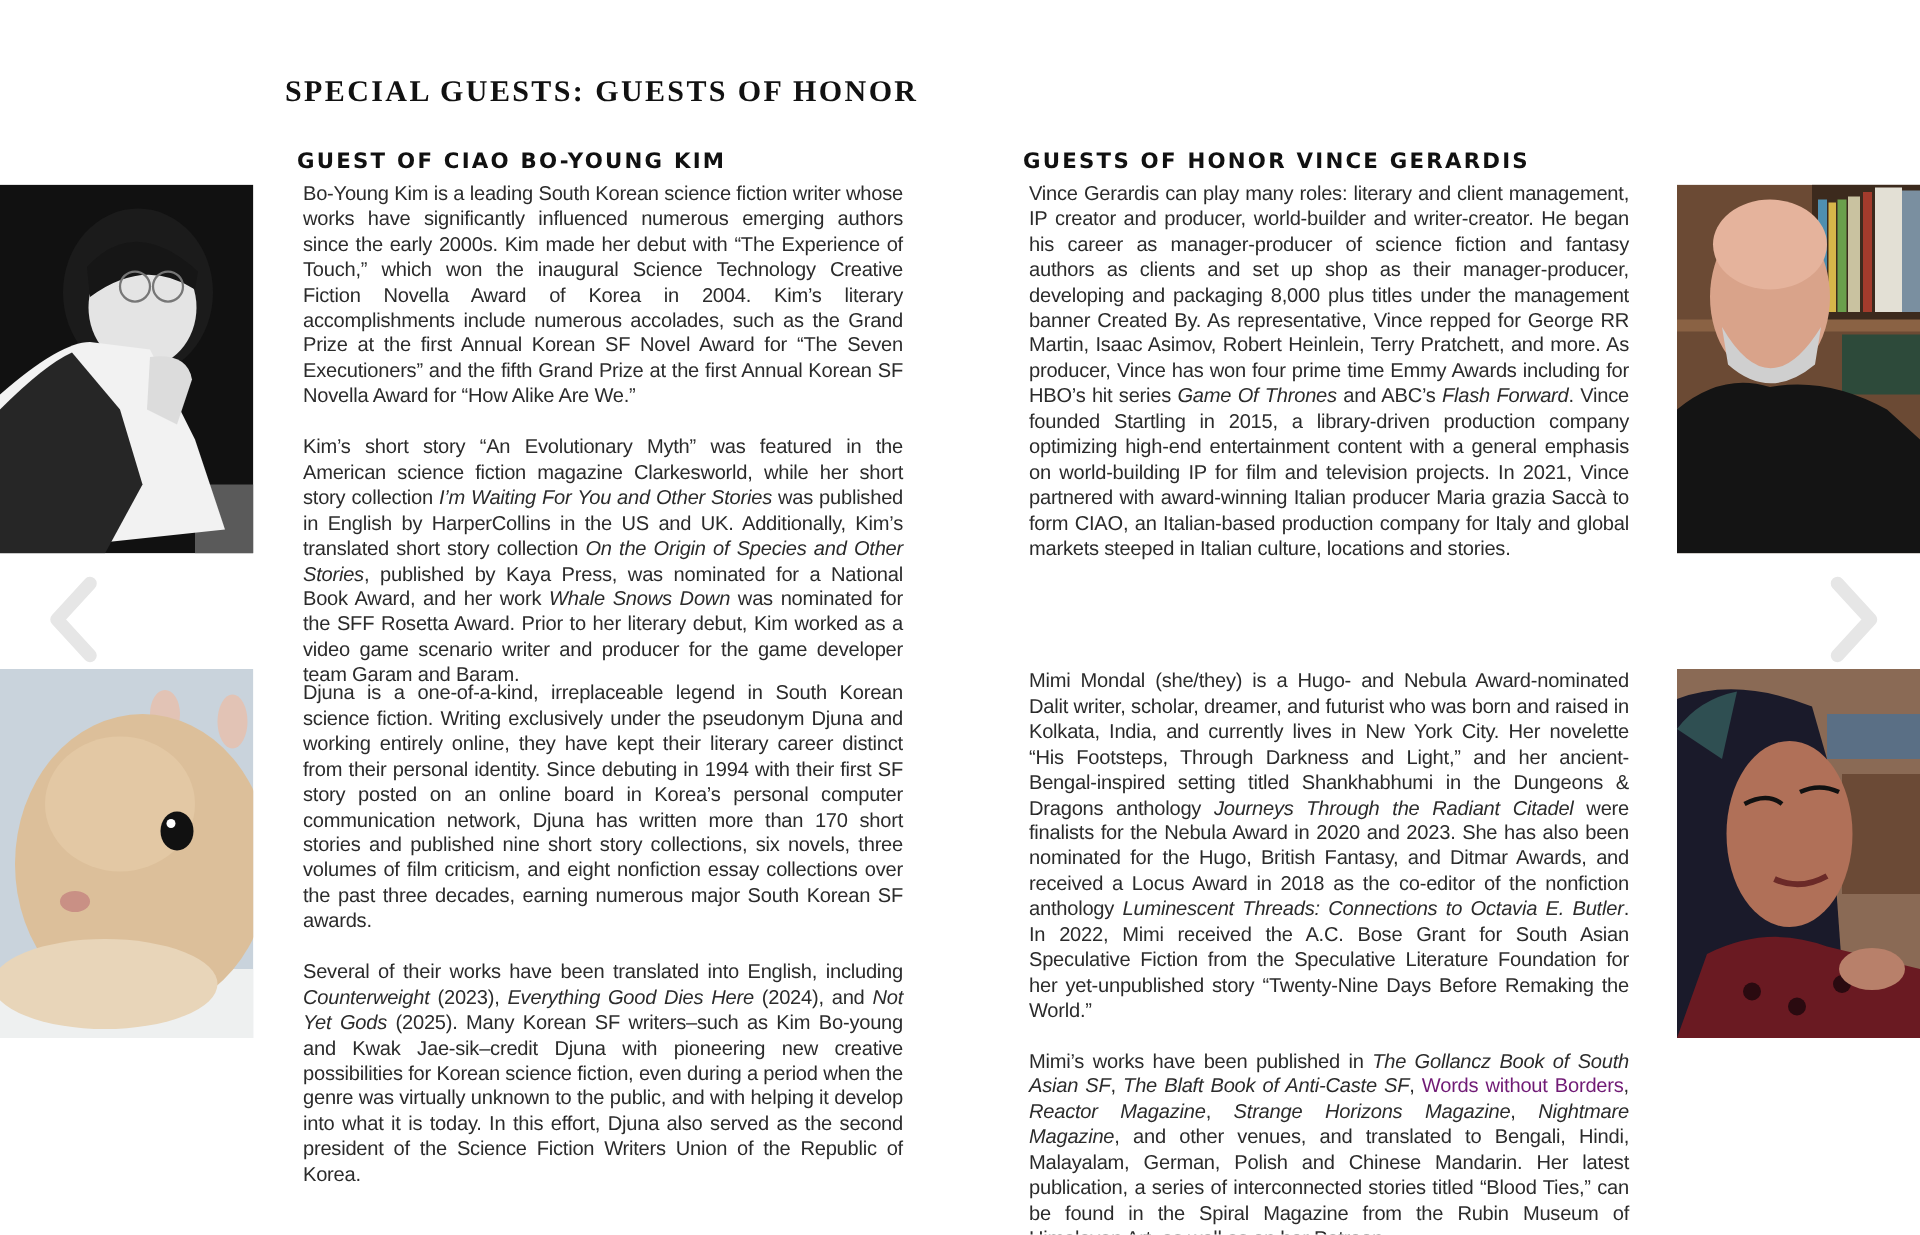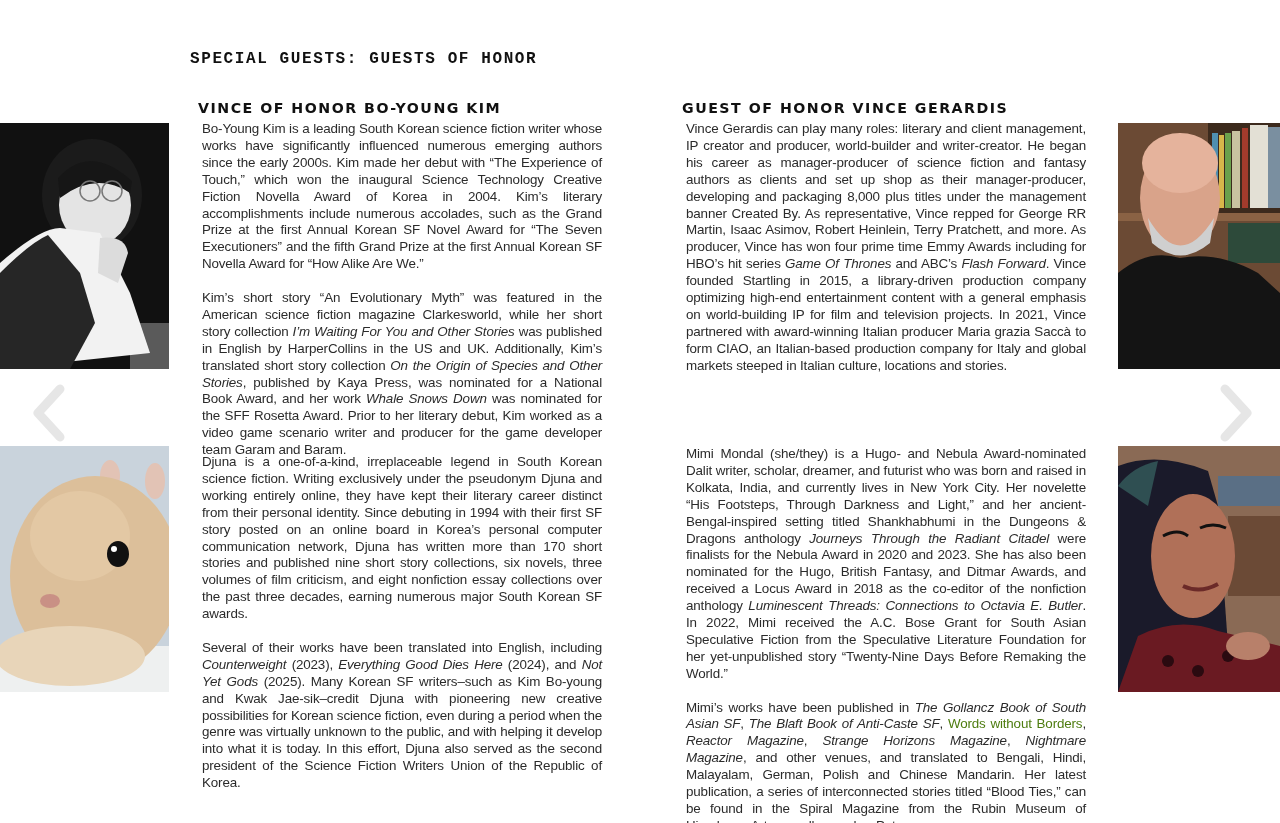--- a/index.html
+++ b/index.html
@@ -1,27 +1,27 @@
 <!DOCTYPE html>
 <html><head>
 <meta charset="utf-8">
 <style>
   html, body { margin:0; padding:0; }
   body { width:1280px; height:823px; background:#ffffff; position:relative; overflow:hidden;
          font-family:"Liberation Sans", sans-serif; color:#2a2a2a; }
-  .title { position:absolute; left:190px; top:50px; font-family:Liberation Mono, monospace;
-           font-weight:bold; font-size:16px; letter-spacing:1.6px; color:#111; white-space:nowrap; }
+  .title { position:absolute; left:190px; top:50px; font-family:Liberation Serif, serif;
+           font-weight:bold; font-size:20px; letter-spacing:1.6px; color:#111; white-space:nowrap; }
   .section { position:absolute; width:408px; }
   .heading { font-family:"DejaVu Sans", sans-serif; font-weight:bold; font-size:14.2px;
              letter-spacing:1.5px; color:#111; white-space:nowrap; line-height:18px; margin-bottom:0; }
   .para { font-size:13.4px; line-height:16.9px; text-align:justify; text-align-last:left; margin:4px; color:#2b2b2b;
           letter-spacing:-0.15px; }
   .para + .para { margin-top:16.9px; }
   .para i { }
-  .para .light { color:#4d7c0f; }
+  .para .light { color:#701a75; }
   .photo { position:absolute; overflow:hidden; }
   .arrow { position:absolute; width:40px; height:60px; }
   svg { display:block; }
 </style>
 </head>
 <body>
 
 <div class="title">SPECIAL GUESTS: GUESTS OF HONOR</div>
 
 <div class="photo" style="left:0;top:123px;width:169px;height:246px;">
@@ -98,27 +98,27 @@
     <polyline points="30,6 8,30 30,54" fill="none" stroke="#e6e6e6" stroke-width="9" stroke-linecap="round" stroke-linejoin="round"></polyline>
   </svg>
 </div>
 <div class="arrow" style="left:1215px;top:383px;">
   <svg width="40" height="60" viewBox="0 0 40 60">
     <polyline points="10,6 32,30 10,54" fill="none" stroke="#e6e6e6" stroke-width="9" stroke-linecap="round" stroke-linejoin="round"></polyline>
   </svg>
 </div>
 
 <div class="section" style="left:198px;top:99px;">
-  <div class="heading">VINCE OF HONOR BO-YOUNG KIM</div>
+  <div class="heading">GUEST OF CIAO BO-YOUNG KIM</div>
   <p class="para"><span>Bo-Young Kim is a leading South Korean science fiction writer whose works have significantly influenced numerous emerging authors since the early 2000s. Kim made her debut with “The Experience of Touch,” which won the inaugural Science Technology Creative Fiction Novella Award of Korea in 2004. Kim’s literary accomplishments include numerous accolades, such as the Grand Prize at the first Annual Korean SF Novel Award for “The Seven Executioners” and the fifth Grand Prize at the first Annual Korean SF Novella Award for “How Alike Are We.”</span></p>
   <p class="para"><span>Kim’s short story “An Evolutionary Myth” was featured in the American science fiction magazine Clarkesworld, while her short story collection </span><i>I’m Waiting For You and Other Stories</i><span> was published in English by HarperCollins in the US and UK. Additionally, Kim’s translated short story collection </span><i>On the Origin of Species and Other Stories</i><span>, published by Kaya Press, was nominated for a National Book Award, and her work </span><i>Whale Snows Down</i><span> was nominated for the SFF Rosetta Award. Prior to her literary debut, Kim worked as a video game scenario writer and producer for the game developer team Garam and Baram.</span></p>
 </div>
 
 <div class="section" style="left:682px;top:99px;">
-  <div class="heading">GUEST OF HONOR VINCE GERARDIS</div>
+  <div class="heading">GUESTS OF HONOR VINCE GERARDIS</div>
   <p class="para"><span>Vince Gerardis can play many roles: literary and client management, IP creator and producer, world-builder and writer-creator. He began his career as manager-producer of science fiction and fantasy authors as clients and set up shop as their manager-producer, developing and packaging 8,000 plus titles under the management banner Created By. As representative, Vince repped for George RR Martin, Isaac Asimov, Robert Heinlein, Terry Pratchett, and more. As producer, Vince has won four prime time Emmy Awards including for HBO’s hit series </span><i>Game Of Thrones</i><span> and ABC’s </span><i>Flash Forward</i><span>. Vince founded Startling in 2015, a library-driven production company optimizing high-end entertainment content with a general emphasis on world-building IP for film and television projects.  In 2021, Vince partnered with award-winning Italian producer Maria grazia Saccà to form CIAO, an Italian-based production company for Italy and global markets steeped in Italian culture, locations and stories.</span></p>
 </div>
 
 <div class="section" style="left:198px;top:450px;">
   <p class="para"><span>Djuna is a one-of-a-kind, irreplaceable legend in South Korean science fiction. Writing exclusively under the pseudonym Djuna and working entirely online, they have kept their literary career distinct from their personal identity. Since debuting in 1994 with their first SF story posted on an online board in Korea’s personal computer communication network, Djuna has written more than 170 short stories and published nine short story collections, six novels, three volumes of film criticism, and eight nonfiction essay collections over the past three decades, earning numerous major South Korean SF awards.</span></p>
   <p class="para"><span>Several of their works have been translated into English, including </span><i>Counterweight</i><span> (2023), </span><i>Everything Good Dies Here</i><span> (2024), and </span><i>Not Yet Gods</i><span> (2025). Many Korean SF writers–such as Kim Bo-young and Kwak Jae-sik–credit Djuna with pioneering new creative possibilities for Korean science fiction, even during a period when the genre was virtually unknown to the public, and with helping it develop into what it is today. In this effort, Djuna also served as the second president of the Science Fiction Writers Union of the Republic of Korea.</span></p>
 </div>
 
 <div class="section" style="left:682px;top:442px;">
   <p class="para"><span>Mimi Mondal (she/they) is a Hugo- and Nebula Award-nominated Dalit writer, scholar, dreamer, and futurist who was born and raised in Kolkata, India, and currently lives in New York City. Her novelette “His Footsteps, Through Darkness and Light,” and her ancient-Bengal-inspired setting titled Shankhabhumi in the Dungeons &amp; Dragons anthology </span><i>Journeys Through the Radiant Citadel</i><span> were finalists for the Nebula Award in 2020 and 2023. She has also been nominated for the Hugo, British Fantasy, and Ditmar Awards, and received a Locus Award in 2018 as the co-editor of the nonfiction anthology </span><i>Luminescent Threads: Connections to Octavia E. Butler</i><span>. In 2022, Mimi received the A.C. Bose Grant for South Asian Speculative Fiction from the Speculative Literature Foundation for her yet-unpublished story “Twenty-Nine Days Before Remaking the World.”</span></p>

